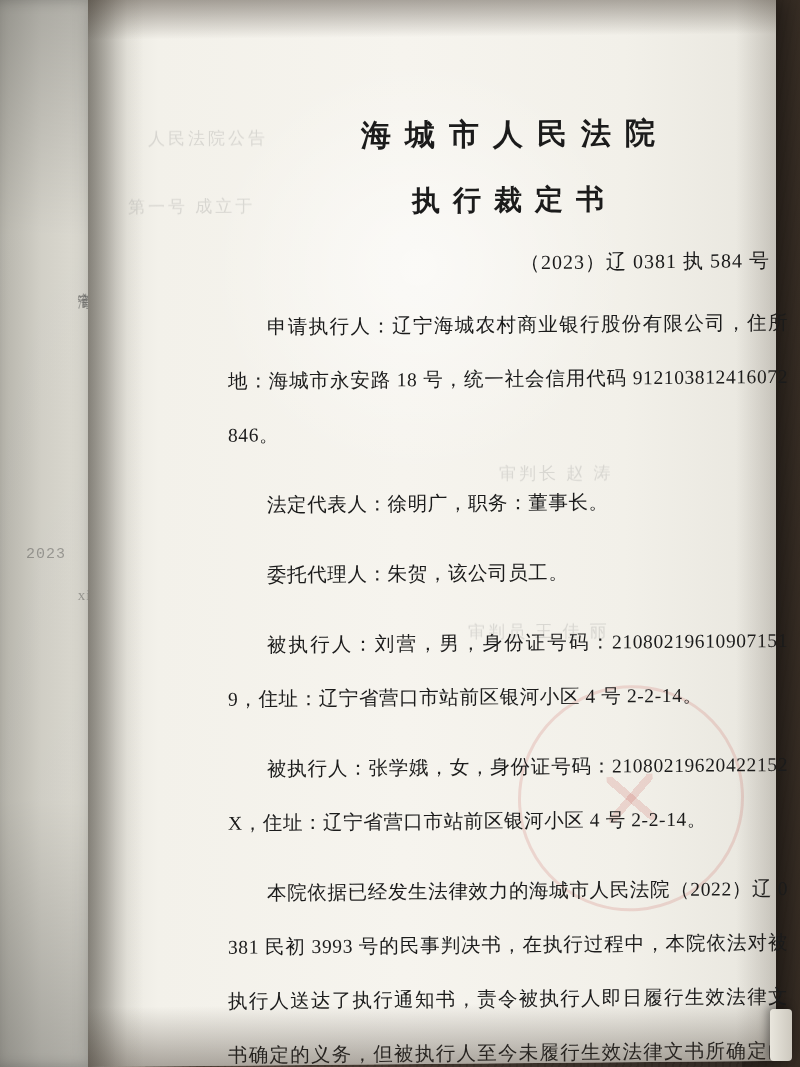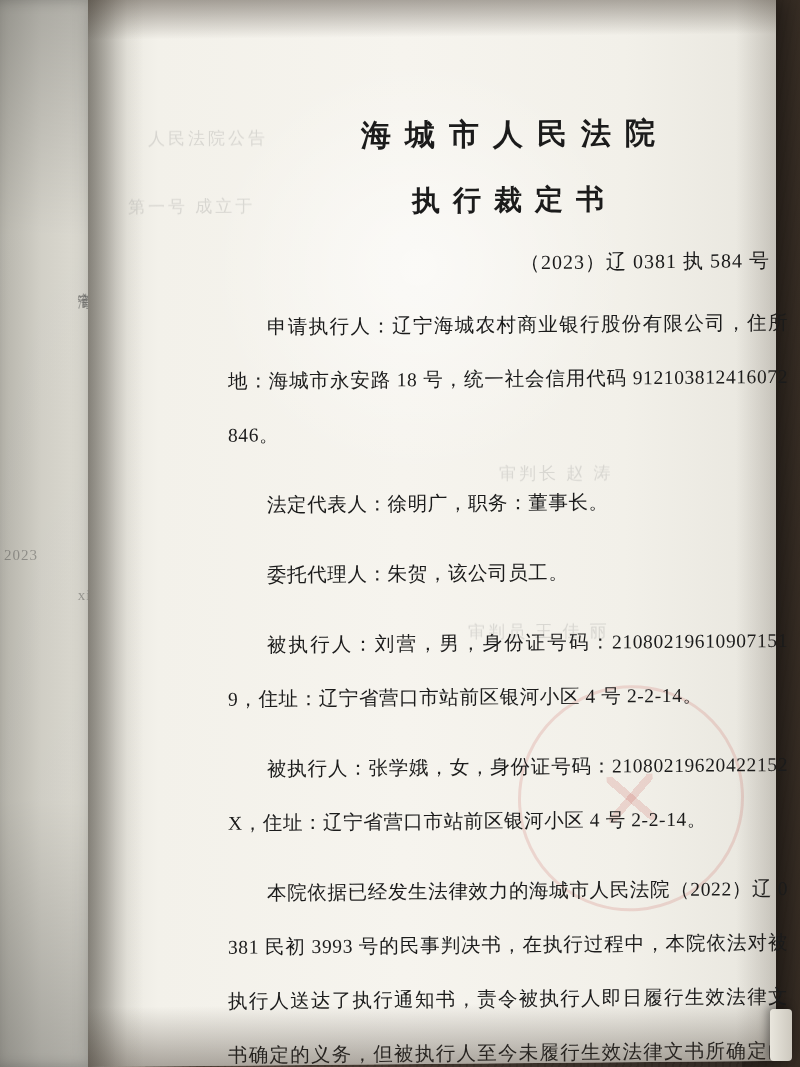--- a/index.html
+++ b/index.html
@@ -204,21 +204,21 @@
 
   <div class="desk"></div>
   <div class="desk-grain"></div>
   <div class="desk-strip"></div>
 
   <div class="left-page"></div>
   <div class="left-page-shade"></div>
   <div class="left-ghost" style="top:280px;">宁省海</div>
   <div class="left-ghost" style="top:380px; left:34px;">执行人</div>
   <div class="left-ghost" style="top:470px; left:56px;">不服本</div>
-  <div class="left-ghost" style="top:540px; left:4px; writing-mode:horizontal-tb;">2023</div>
+  <div class="left-ghost" style="top:540px; left:26px; writing-mode:horizontal-tb;font-family:Liberation Mono, monospace;">2023</div>
   <div class="left-ghost" style="top:580px; left:10px; writing-mode:horizontal-tb;text-align:right;">xin</div>
 
   <div class="sheet">
 
     <div class="page-light"></div>
 
     <div class="bleed" style="left:60px; top:128px;">人民法院公告</div>
     <div class="bleed" style="left:40px; top:196px;">第一号 成立于</div>
     <div class="bleed" style="left:380px; top:466px;margin-left:31px;">审判长 赵 涛</div>
     <div class="bleed" style="left:380px; top:624px;">审判员 王 佳 丽</div>

